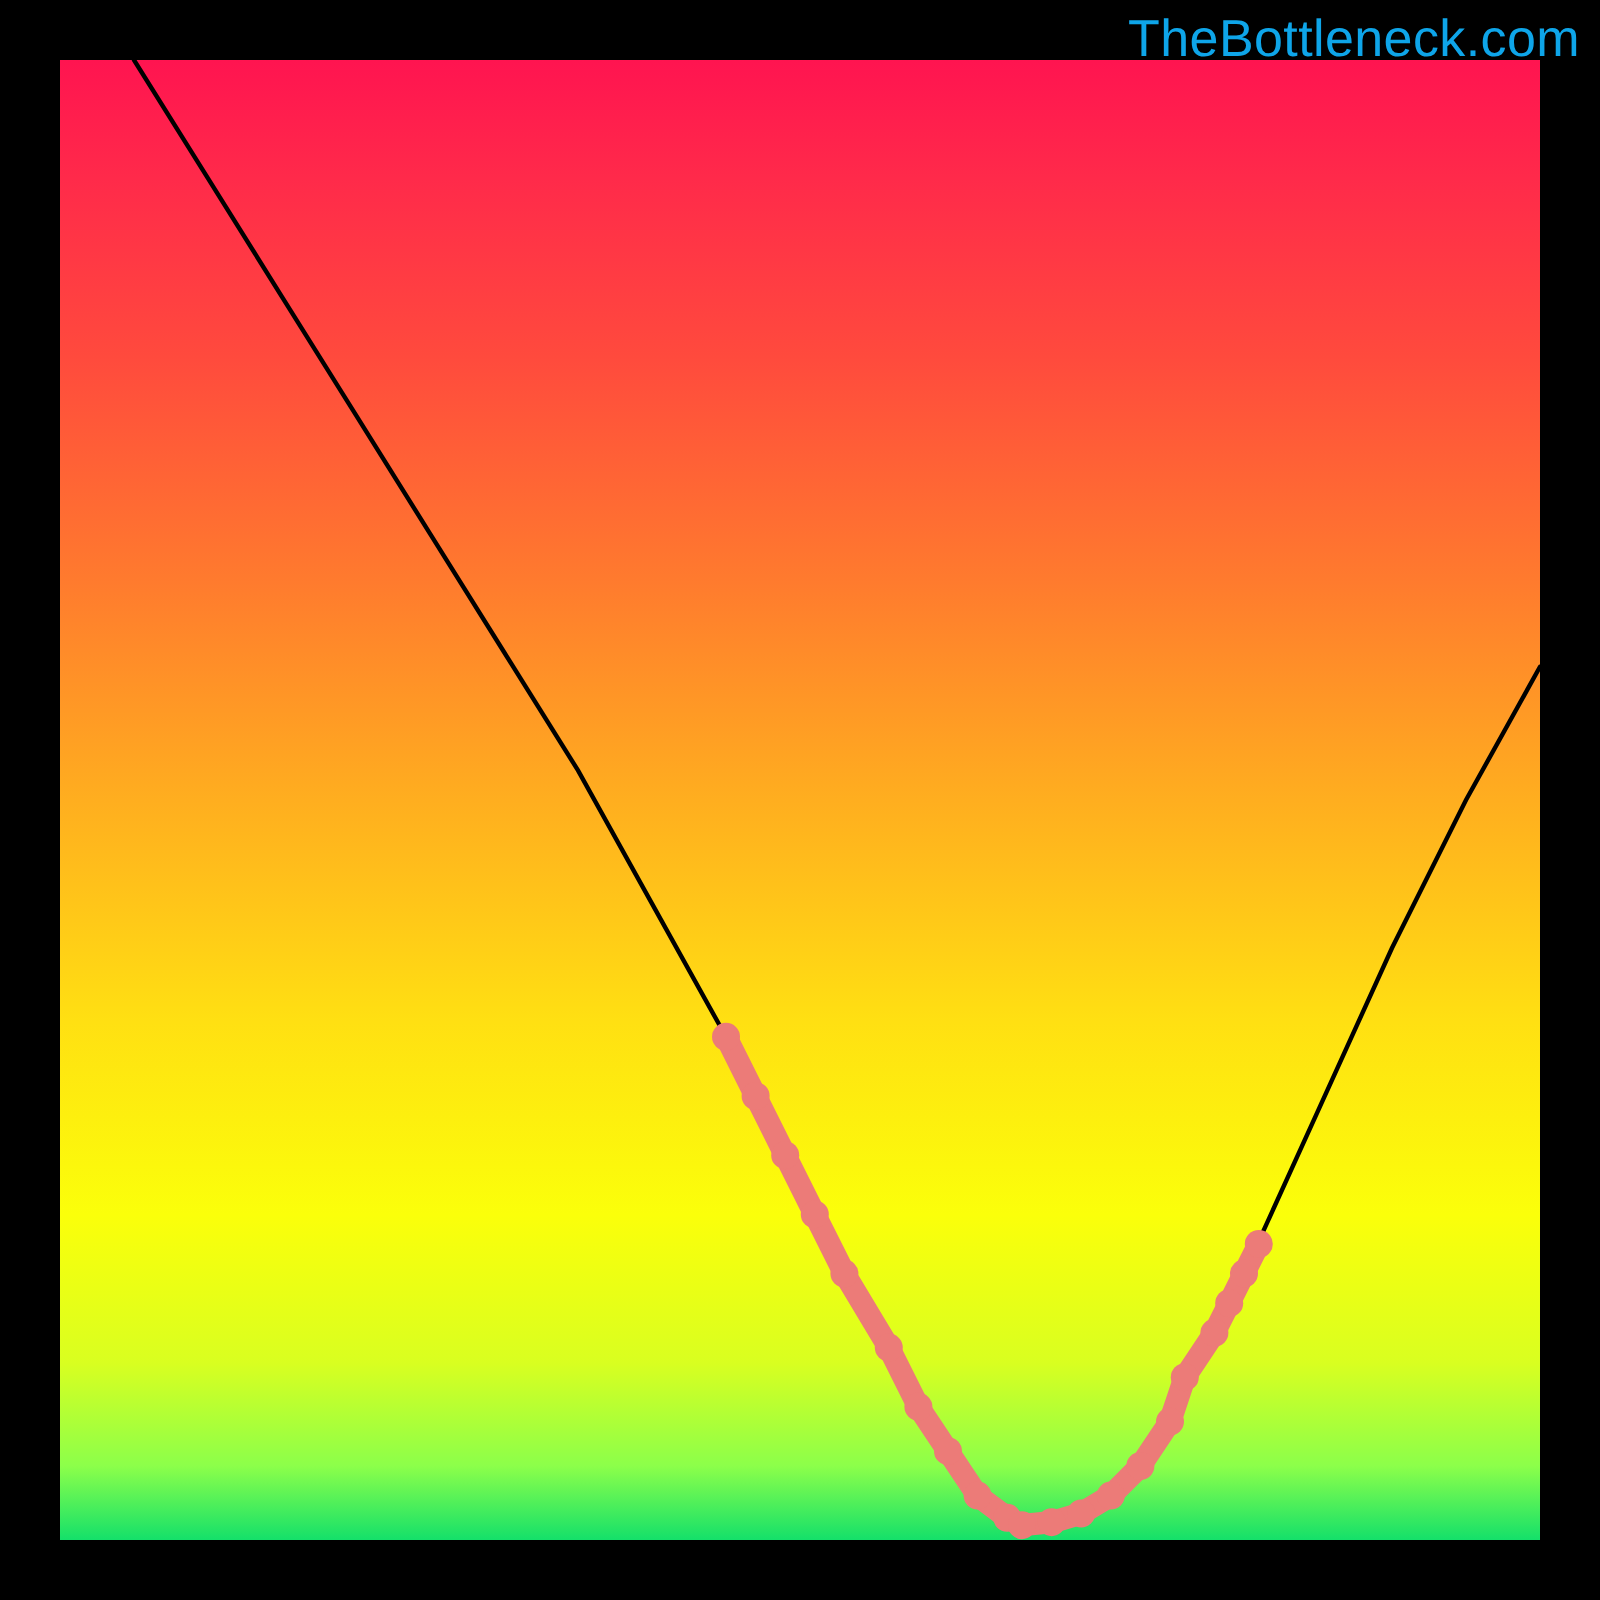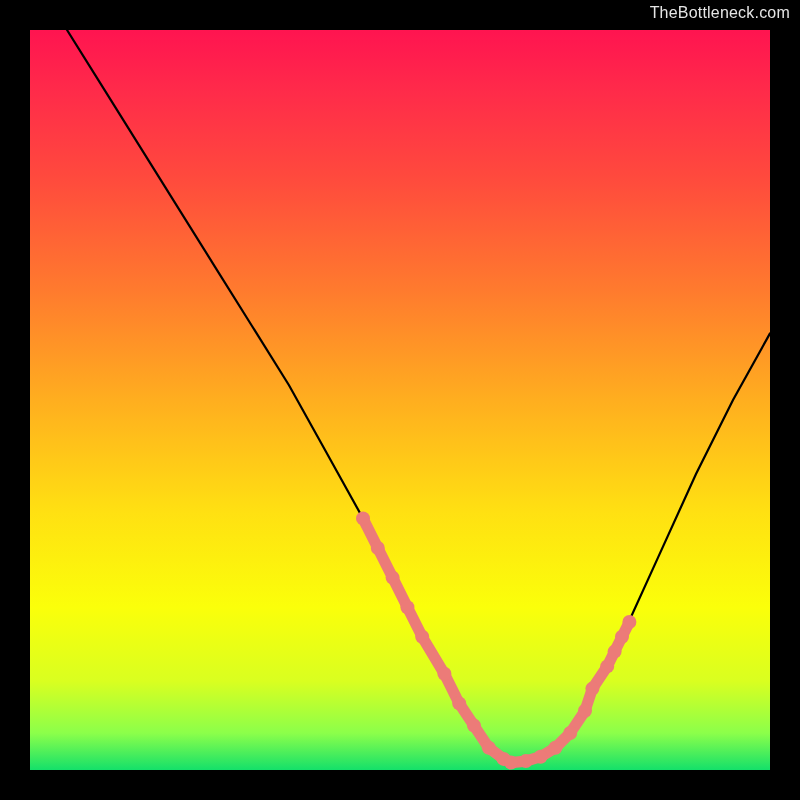--- a/index.html
+++ b/index.html
@@ -14,22 +14,22 @@
   .frame {
     position: relative;
     width: 800px;
     height: 800px;
     background: #000;
   }
   .watermark {
     position: absolute;
     top: 4px;
     right: 10px;
-    color: #e5e5e5;
-    font-size: 16px;
+    color: #0ea5e9;
+    font-size: 26px;
     font-weight: 500;
     letter-spacing: 0.2px;
     z-index: 5;
   }
   .plot-area {
     position: absolute;
     left: 30px;
     top: 30px;
     width: 740px;
     height: 740px;

